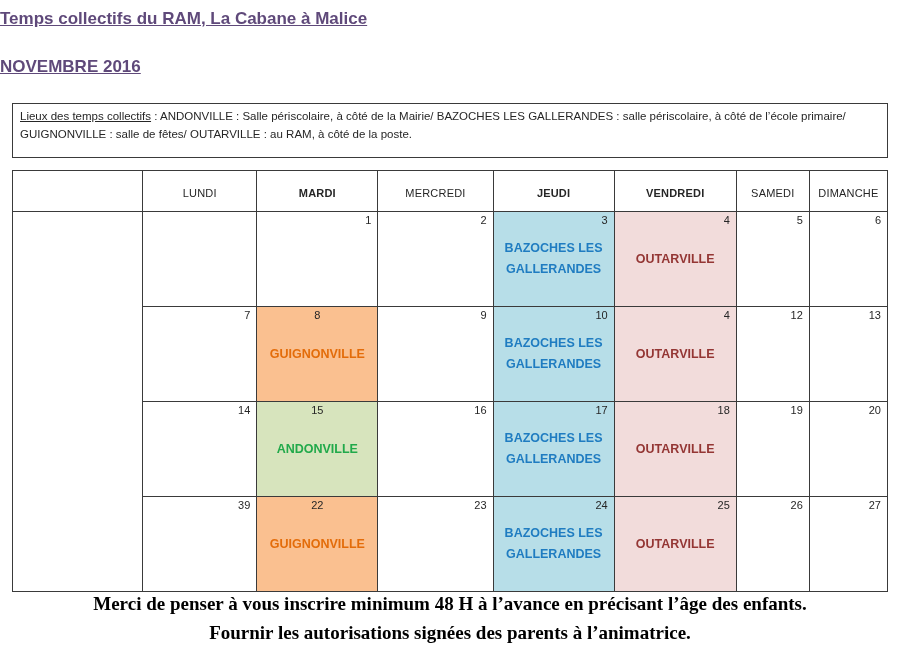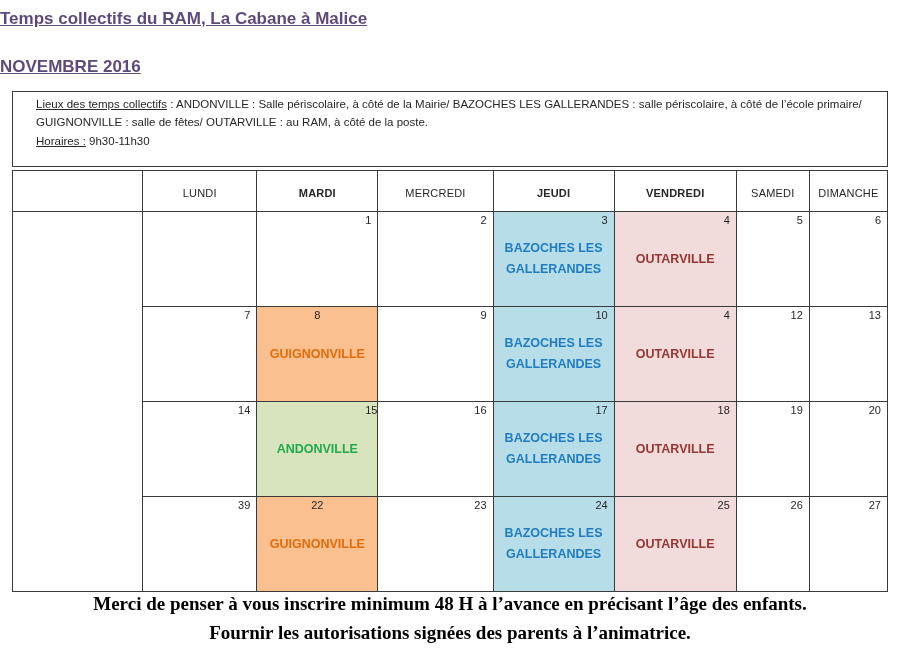--- a/index.html
+++ b/index.html
@@ -15,24 +15,24 @@
   .doc-title, .doc-subtitle {
     margin:0; 
     color:var(--title_color, #5F497A);
     font-weight:700; font-size:17px;
     text-decoration:underline;
   }
   .doc-title { padding-top:9px; }
   .doc-subtitle { padding-top:28px; }
 
   .info-box {
-    position:absolute; left:12px; width:876px; top:91px; height:76px;
+    position:absolute; left:12px; width:876px; top:103px; height:55px;
     box-sizing:border-box;
     border:1px solid #3a3a3a;
-    padding:3px 7px 0 23px;
+    padding:3px 7px 0 7px;
     font-size:11.5px; line-height:1.6;
   }
   .u { text-decoration:underline; }
 
   table.calendar {
     position:absolute; left:12px; top:170px;
     width:876px; border-collapse:collapse; table-layout:fixed;
   }
   table.calendar th, table.calendar td {
     border:1px solid #3a3a3a;
@@ -58,41 +58,40 @@
   }
   .style-bazoches { background:var(--bazoches_bg, #B7DEE8); }
   .style-bazoches .loc-label { color:var(--bazoches_text, #1F7CC1); }
   .style-outarville { background:var(--outarville_bg, #F2DCDB); }
   .style-outarville .loc-label { color:var(--outarville_text, #943634); }
   .style-guignonville { background:var(--guignonville_bg, #FAC090); }
   .style-guignonville .loc-label { color:var(--guignonville_text, #E36C0A); }
   .style-guignonville .day-num { text-align:center; padding-right:0; }
   .style-andonville { background:var(--andonville_bg, #D7E4BD); }
   .style-andonville .loc-label { color:var(--andonville_text, #21A94A); }
-  .style-andonville .day-num { text-align:right; padding-right:0; }
+  .style-andonville .day-num { text-align:center; padding-right:0; }
 
   .footer-note {
     position:absolute; top:590px; left:0; width:900px;
     text-align:center;
     font-family:"Liberation Serif", serif;
     font-weight:700; font-size:19px; line-height:1.5;
     color:#000000;
   }
 </style>
 </head>
 <body>
 
 <div class="page">
 
   <h1 class="doc-title">Temps collectifs du RAM, La Cabane à Malice</h1>
   <h2 class="doc-subtitle">NOVEMBRE 2016</h2>
 
   <div class="info-box">
     <div><span class="u">Lieux des temps collectifs</span><span> : ANDONVILLE : Salle périscolaire, à côté de la Mairie/ BAZOCHES LES GALLERANDES : salle périscolaire, à côté de l’école primaire/ GUIGNONVILLE : salle de fêtes/ OUTARVILLE : au RAM, à côté de la poste.</span></div>
-    <div><span class="u">Horaires :</span><span> 9h30-11h30</span></div>
   </div>
 
   <table class="calendar">
     <colgroup>
       <col style="width:130px">
         <col style="width:114px">
         <col style="width:121px">
         <col style="width:115px">
         <col style="width:121px">
         <col style="width:122px">

